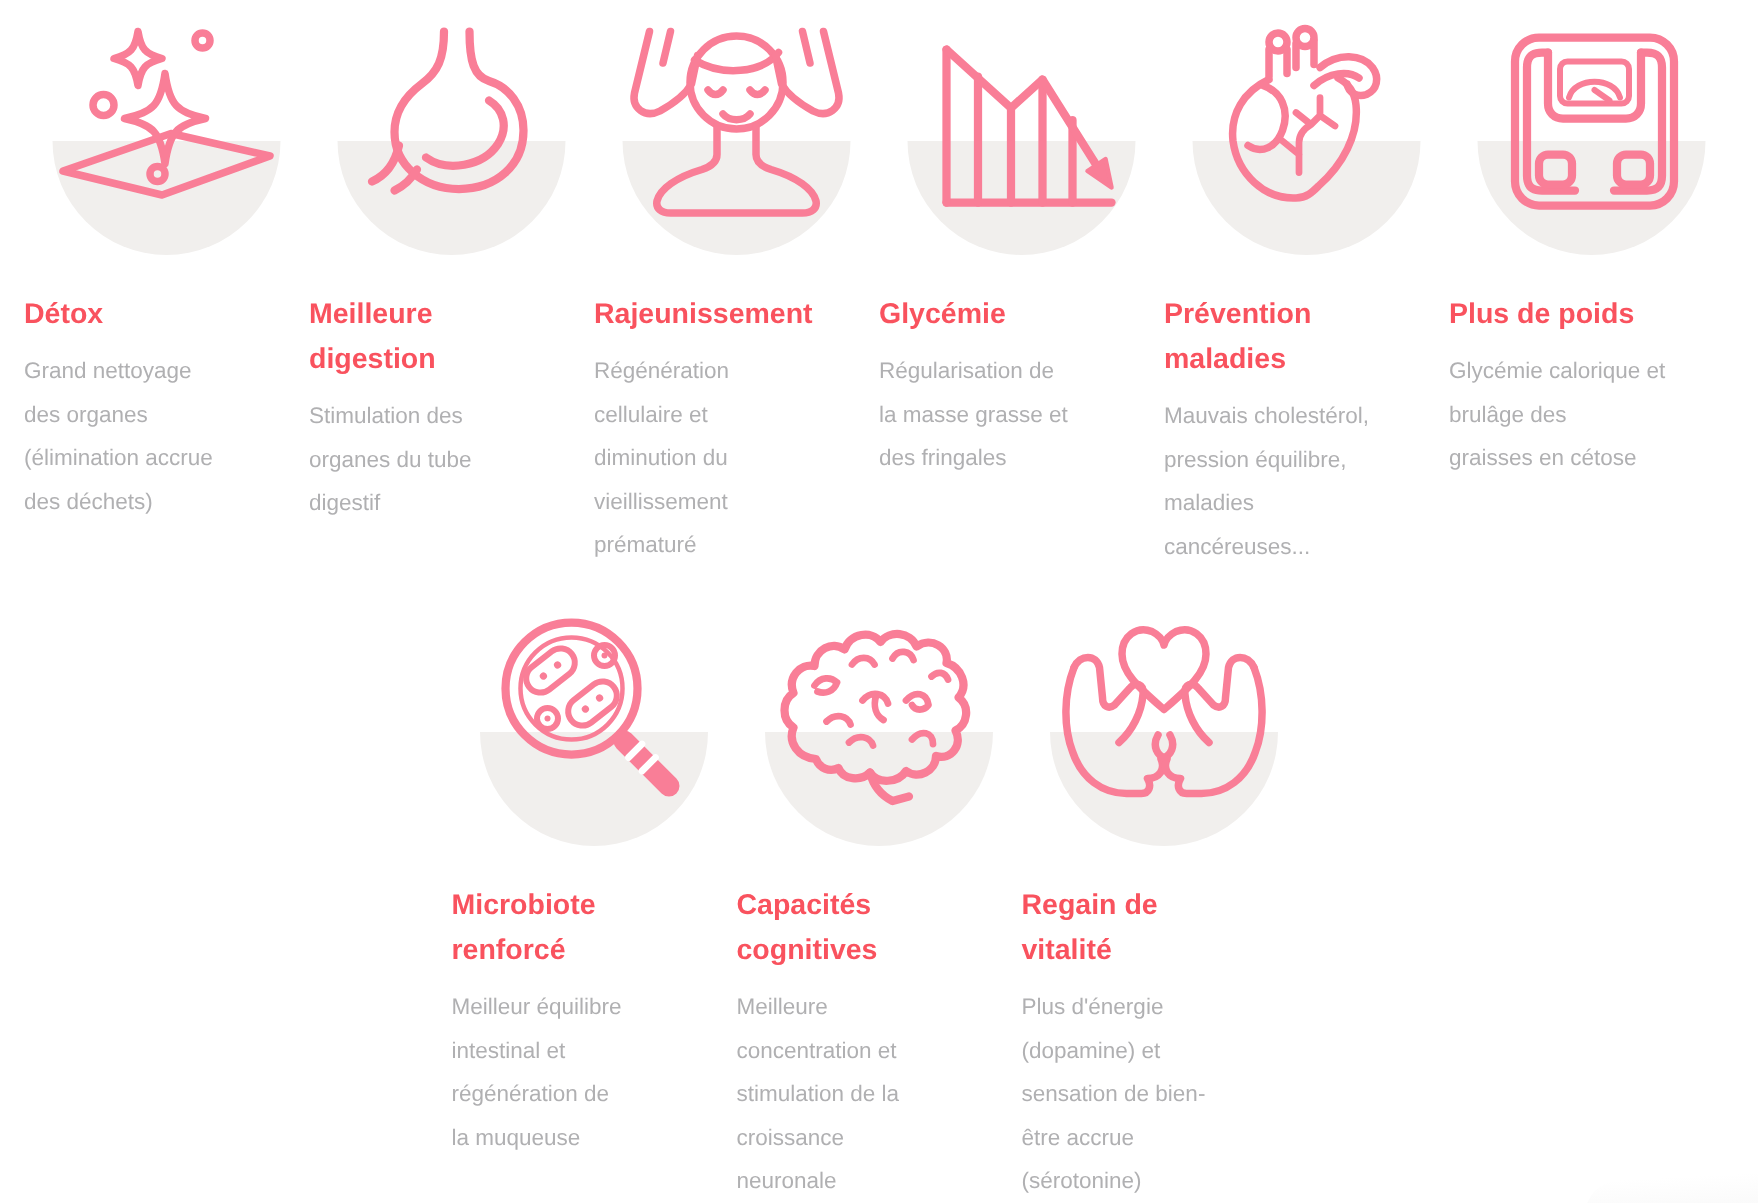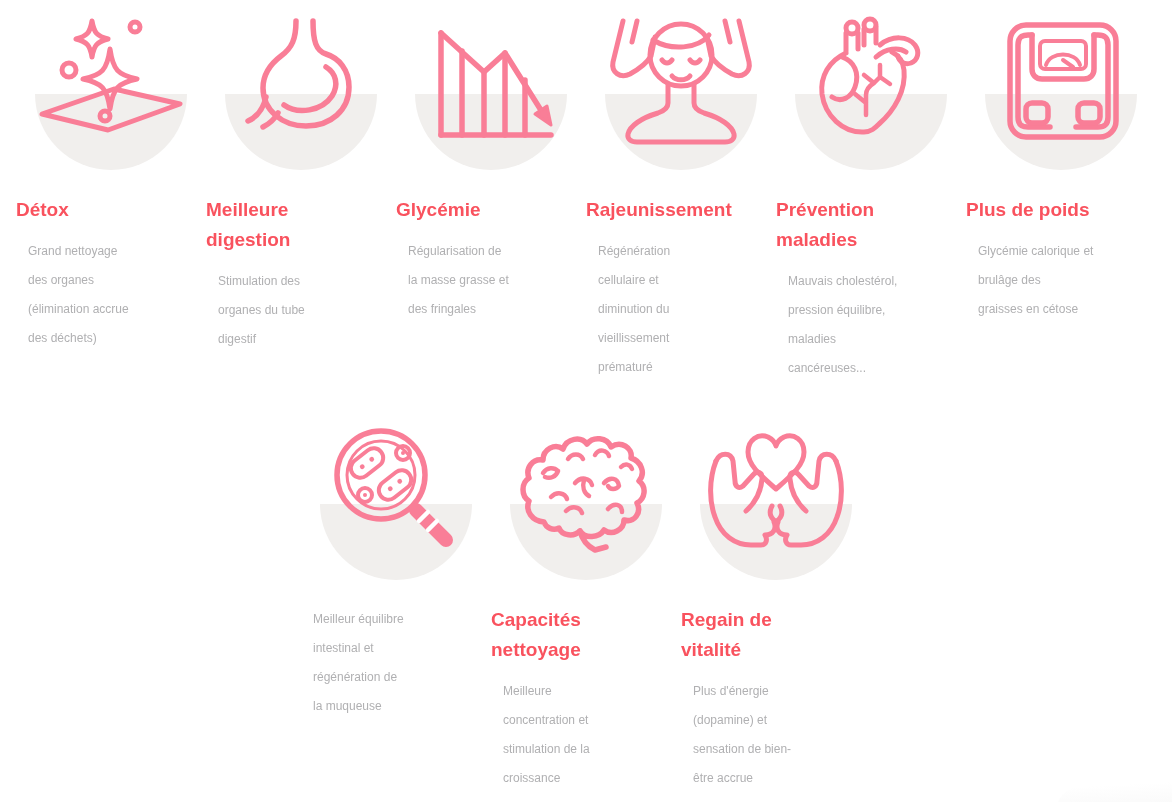--- a/index.html
+++ b/index.html
@@ -43,22 +43,22 @@
   }
   .icon-holder svg{display:block;}
   .title{
     color:var(--accent);
     font-size:19px;font-weight:bold;line-height:30px;
     margin:0 0 8px;
     white-space:pre-line;
   }
   .desc{
     color:var(--gray);
-    font-size:12px;line-height:29px;
-    margin:12px;
+    font-size:15px;line-height:29px;
+    margin:0;
     white-space:pre-line;
   }
   .corner-widget-edge{
     position:absolute;right:-34px;bottom:-16px;
     width:150px;height:34px;
     background:linear-gradient(180deg,#ffffff 0%,#f7f7f7 100%);
     border-radius:24px 24px 0 0;
     transform:rotate(-3deg);
   }
 </style>
@@ -98,42 +98,20 @@
     <path d="M52,98 C48,105 43,109 37,112"></path>
     <path d="M100,52 C110,58 113,70 106,81 C96,96 72,100 58,90"></path>
   </svg>
           </span>
     </div>
     <h3 class="title">Meilleure
 digestion</h3>
     <p class="desc">Stimulation des
 organes du tube
 digestif</p>
-  </div>
-
-  <div class="item">
-    <div class="icon-block">
-      <div class="semicircle"></div>
-      <span class="icon-holder">
-            <svg viewBox="0 0 150 140" width="150" height="140" fill="none" stroke="currentColor" stroke-width="5.5" stroke-linecap="round" stroke-linejoin="round">
-    <path d="M25,120 L135,120"></path>
-    <path d="M25,18 L25,120"></path>
-    <path d="M46,36 L46,120"></path>
-    <path d="M68,57 L68,120"></path>
-    <path d="M89,38 L89,120"></path>
-    <path d="M109,65 L109,120"></path>
-    <path d="M25,18 L68,57 L89,38 L128,100"></path>
-    <path d="M135,110 L119,99 L131,91 Z" fill="currentColor" stroke-width="3"></path>
-  </svg>
-          </span>
-    </div>
-    <h3 class="title">Glycémie</h3>
-    <p class="desc">Régularisation de
-la masse grasse et
-des fringales</p>
   </div>
 
   <div class="item">
     <div class="icon-block">
       <div class="semicircle"></div>
       <span class="icon-holder">
             <svg viewBox="0 0 150 140" width="150" height="140" fill="none" stroke="currentColor" stroke-width="5" stroke-linecap="round" stroke-linejoin="round">
     <circle cx="75" cy="40" r="31"></circle>
     <path d="M47,25 C65,36 92,34 103,20"></path>
     <path d="M56,45 C59,49 63,49 66,45"></path>
@@ -146,20 +124,42 @@
     <path d="M119,6 L124,27"></path>
   </svg>
           </span>
     </div>
     <h3 class="title">Rajeunissement</h3>
     <p class="desc">Régénération
 cellulaire et
 diminution du
 vieillissement
 prématuré</p>
+  </div>
+
+  <div class="item">
+    <div class="icon-block">
+      <div class="semicircle"></div>
+      <span class="icon-holder">
+            <svg viewBox="0 0 150 140" width="150" height="140" fill="none" stroke="currentColor" stroke-width="5.5" stroke-linecap="round" stroke-linejoin="round">
+    <path d="M25,120 L135,120"></path>
+    <path d="M25,18 L25,120"></path>
+    <path d="M46,36 L46,120"></path>
+    <path d="M68,57 L68,120"></path>
+    <path d="M89,38 L89,120"></path>
+    <path d="M109,65 L109,120"></path>
+    <path d="M25,18 L68,57 L89,38 L128,100"></path>
+    <path d="M135,110 L119,99 L131,91 Z" fill="currentColor" stroke-width="3"></path>
+  </svg>
+          </span>
+    </div>
+    <h3 class="title">Glycémie</h3>
+    <p class="desc">Régularisation de
+la masse grasse et
+des fringales</p>
   </div>
 
   <div class="item">
     <div class="icon-block">
       <div class="semicircle"></div>
       <span class="icon-holder">
             <svg viewBox="0 0 150 140" width="150" height="140" fill="none" stroke="currentColor" stroke-width="5" stroke-linecap="round" stroke-linejoin="round">
     <path d="M50,38 C33,46 24,61 26,79 C29,101 47,118 68,117 C75,117 79,113 83,109 C99,95 110,75 108,55 C107,46 102,40 96,37"></path>
     <path d="M46,42 C58,46 64,58 59,72 C55,83 45,88 36,82"></path>
     <circle cx="56" cy="13" r="6"></circle>
@@ -225,20 +225,22 @@
     </g>
     <circle cx="44" cy="70" r="7" stroke-width="4"></circle>
     <circle cx="44" cy="70" r="2" fill="currentColor" stroke="none"></circle>
     <circle cx="82" cy="28" r="7" stroke-width="4"></circle>
     <circle cx="82" cy="28" r="2" fill="currentColor" stroke="none"></circle>
     <path d="M95,85 L125,115" stroke-width="14"></path>
     <path d="M107,87 L98,96 M116,96 L107,105" stroke="#ffffff" stroke-width="4.5"></path>
   </svg>
           </span>
     </div>
+    <h3 class="title">Microbiote
+renforcé</h3>
     <p class="desc">Meilleur équilibre
 intestinal et
 régénération de
 la muqueuse</p>
   </div>
 
   <div class="item">
     <div class="icon-block">
       <div class="semicircle"></div>
       <span class="icon-holder">
@@ -251,21 +253,21 @@
     <path d="M40,72 C46,66 54,68 56,74" stroke-width="4.5"></path>
     <path d="M64,58 C70,51 79,53 81,60 M73,55 C71,62 73,68 78,71" stroke-width="4.5"></path>
     <path d="M93,58 C99,51 107,53 108,61 C105,65 99,65 97,61" stroke-width="4.5"></path>
     <path d="M55,86 C61,80 69,82 71,88" stroke-width="4.5"></path>
     <path d="M97,84 C103,77 111,79 111,87" stroke-width="4.5"></path>
     <path d="M110,42 C114,38 119,39 121,44" stroke-width="4.5"></path>
   </svg>
           </span>
     </div>
     <h3 class="title">Capacités
-nettoyage</h3>
+cognitives</h3>
     <p class="desc">Meilleure
 concentration et
 stimulation de la
 croissance
 neuronale</p>
   </div>
 
   <div class="item">
     <div class="icon-block">
       <div class="semicircle"></div>

